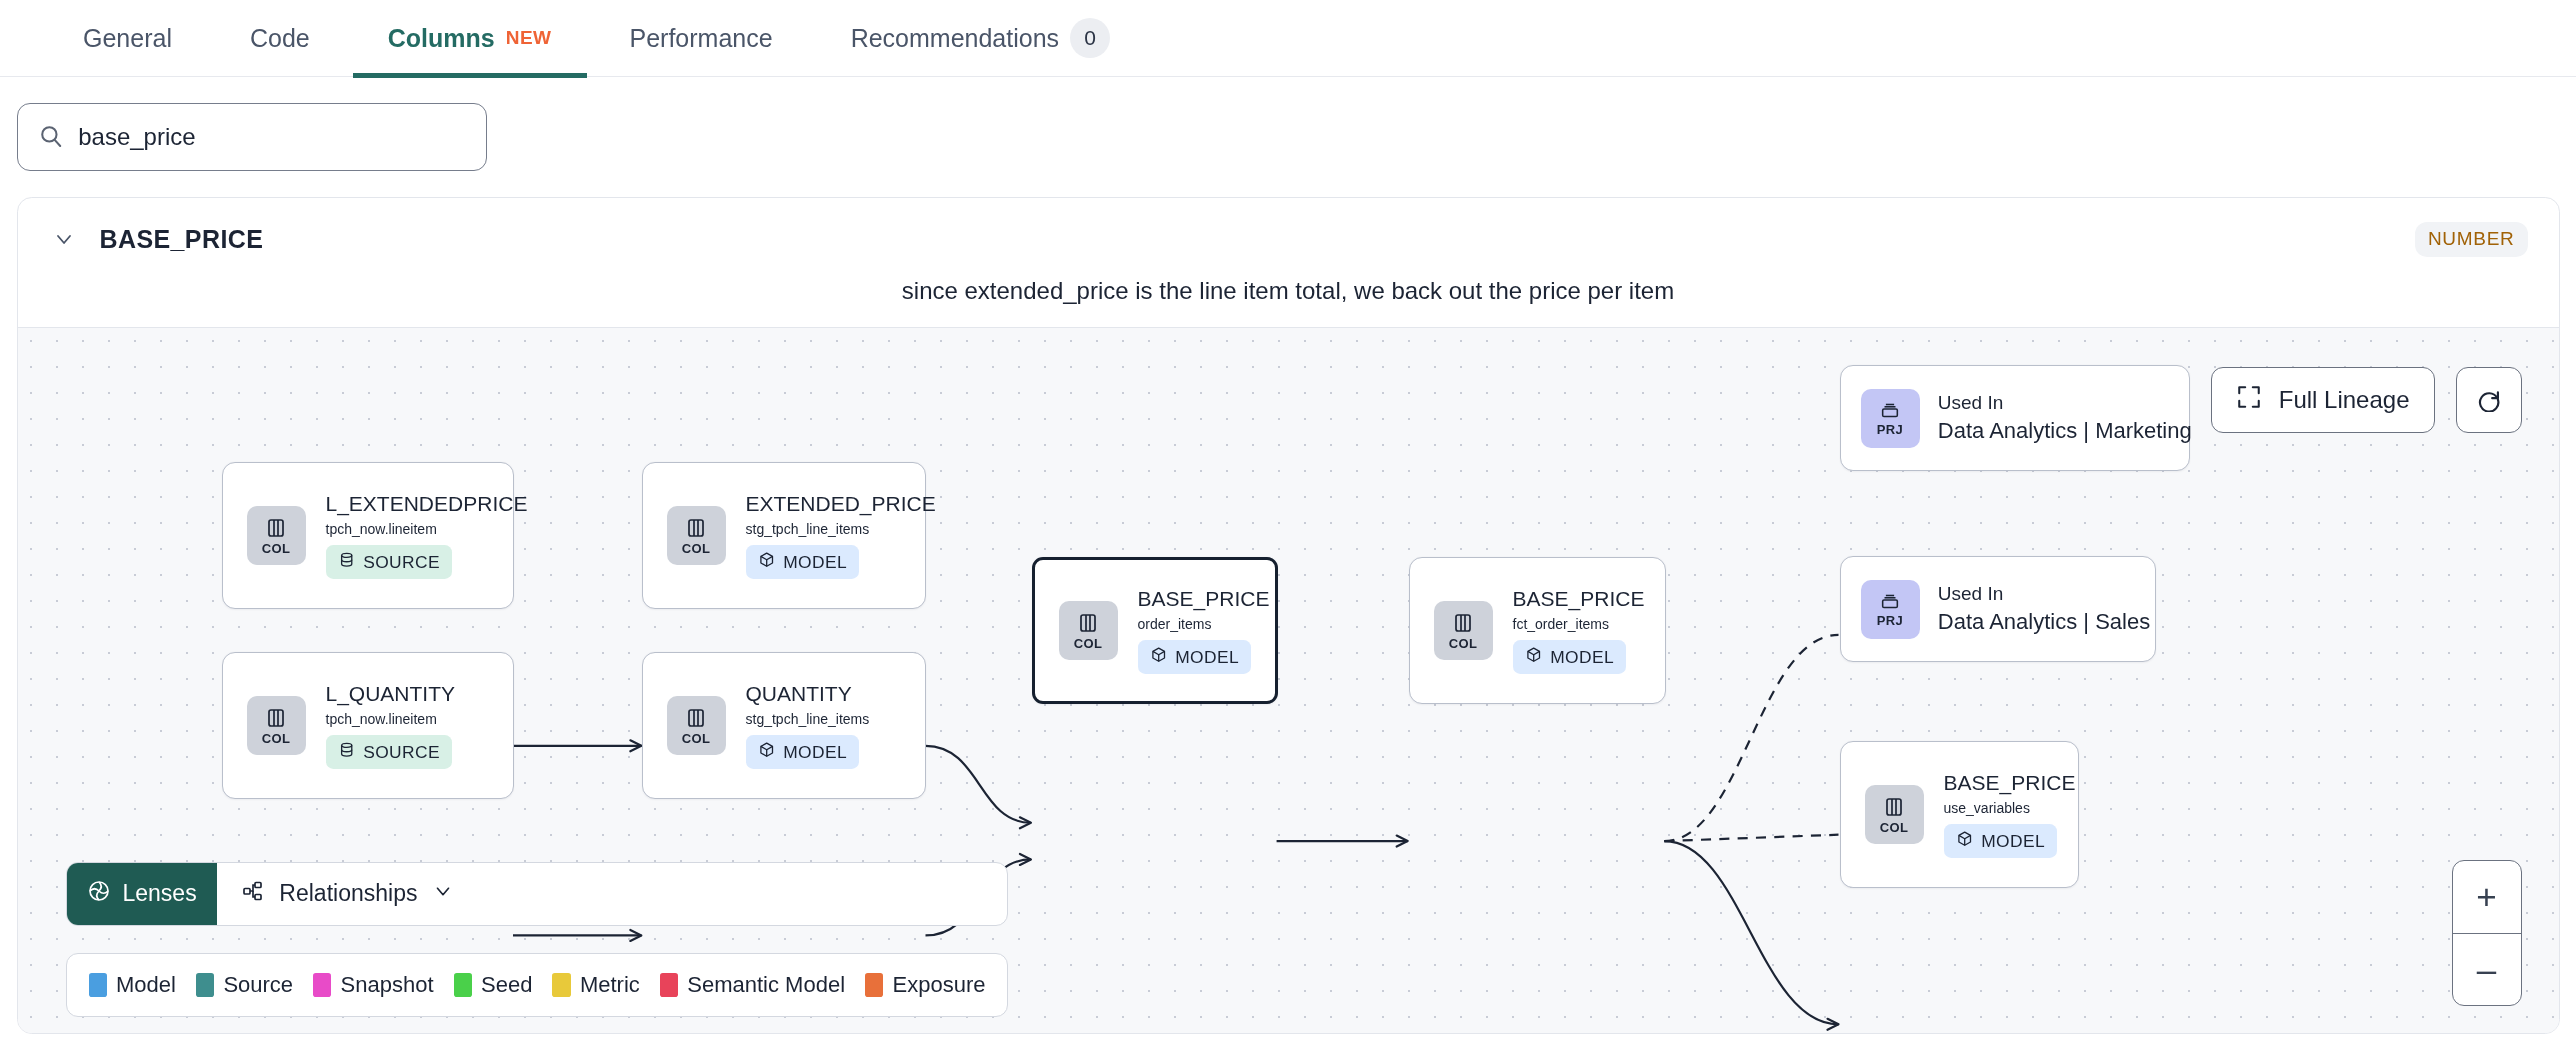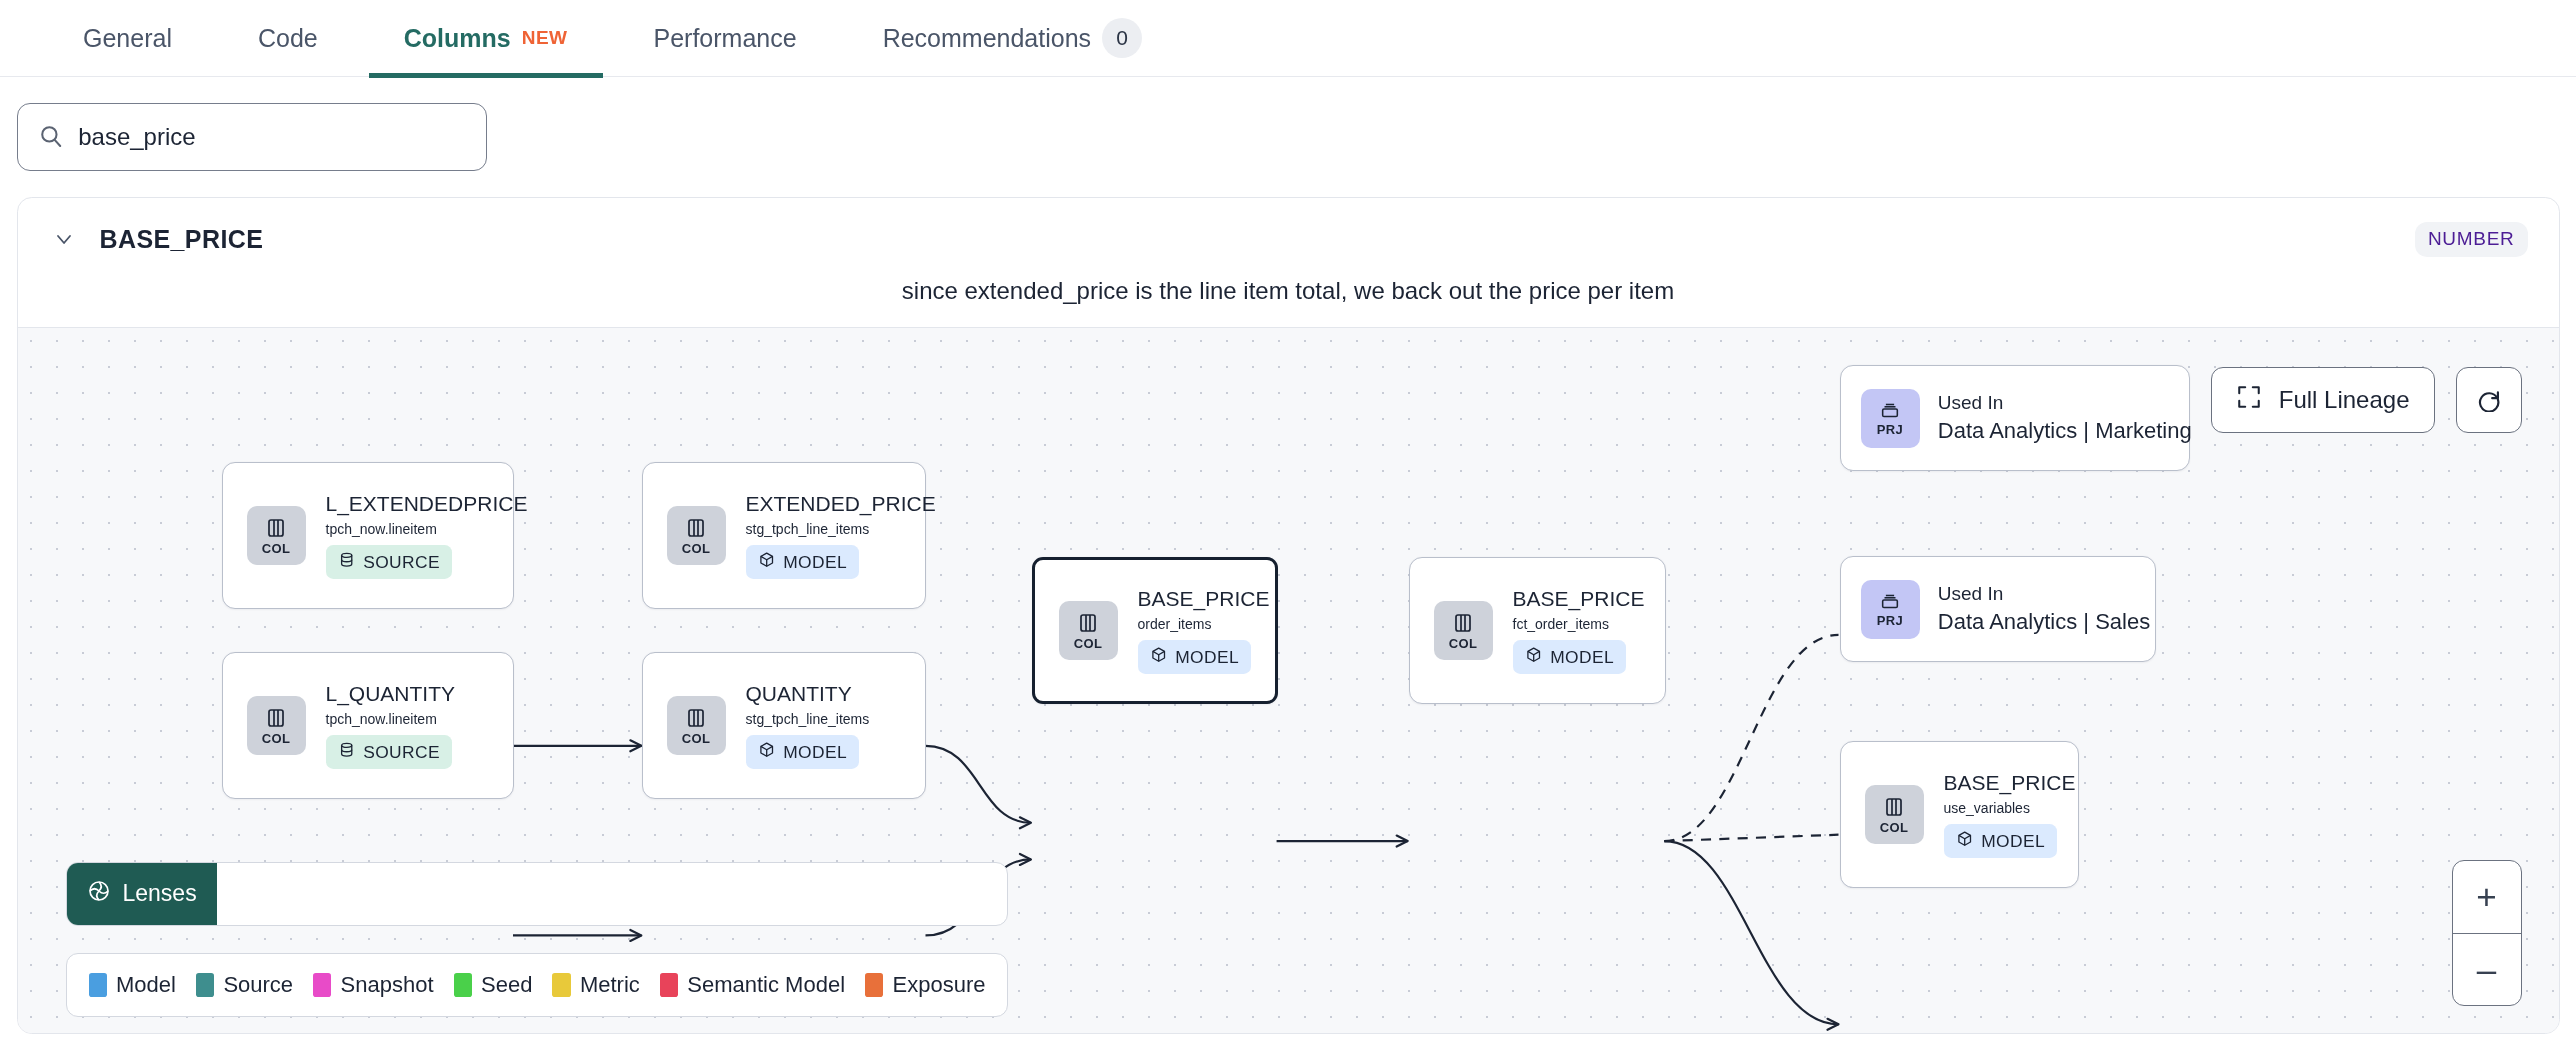--- a/index.html
+++ b/index.html
@@ -12,21 +12,21 @@
   }
 
   
   .tabbar {
     position: relative;
     height: 77px;
     border-bottom: 1.8px solid #e7e9ee;
     display: flex;
     align-items: center;
     padding-left: 48px;
-    gap: 16px;
+    gap: 8px;
   }
   .tab {
     position: relative;
     height: 77px;
     display: flex;
     align-items: center;
     gap: 11px;
     padding: 0 35px;
     font-size: 25px;
     color: #4a5568;
@@ -99,21 +99,21 @@
     width: 31px; height: 31px;
     display: flex; align-items: center; justify-content: center;
     color: #4a5568; font-size: 22px;
     cursor: pointer;
     margin-right: 20px;
   }
   .col-title { font-size: 25px; font-weight: 700; letter-spacing: 0.4px; }
   .type-badge {
     margin-left: auto;
     background: #f1f3f6;
-    color: #4c1d95;
+    color: #a16207;
     font-size: 19px;
     letter-spacing: 0.7px;
     padding: 6.4px 13px;
     border-radius: 12px;
   }
   .col-desc {
     padding: 13px 31px 22px 31px;
     font-size: 24px;
     color: #1c2434;
     text-align: center;
@@ -597,20 +597,37 @@
         <div class="lenses">
           <span>
             <svg width="24" height="24" viewBox="0 0 24 24" fill="none" stroke="#ffffff" stroke-width="1.7">
               <circle cx="12" cy="12" r="9"></circle>
                 <path d="M12 3c3 3 3 6 0 9s-3 6 0 9"></path>
                 <path d="M21 12c-3 3-6 3-9 0s-6-3-9 0"></path>
             </svg>
           </span>
           <span>Lenses</span>
         </div>
+        <div class="rel">
+          <span>
+            <svg width="24" height="24" viewBox="0 0 24 24" fill="none" stroke="#1c2434" stroke-width="1.7">
+              <rect x="3" y="9.5" width="6" height="5.5" rx="1"></rect>
+                <rect x="14" y="3.5" width="6" height="5" rx="1"></rect>
+              <rect x="14" y="15.5" width="6" height="5" rx="1"></rect>
+                <path d="M9 12h3v-6h2"></path>
+                <path d="M12 12v6h2"></path>
+            </svg>
+          </span>
+          <span>Relationships</span>
+          <span>
+            <svg width="22" height="22" viewBox="0 0 24 24" fill="none" stroke="#1c2434" stroke-width="1.8" stroke-linecap="round" stroke-linejoin="round">
+                <polyline points="6 9 12 16 18 9"></polyline>
+              </svg>
+          </span>
+        </div>
       </div>
 
       <div class="legend">
         <div class="lg">
           <span class="sw" style="background:#4a9ee0"></span>
           <span>Model</span>
         </div>
         <div class="lg">
           <span class="sw" style="background:#3e8e8e"></span>
           <span>Source</span>

